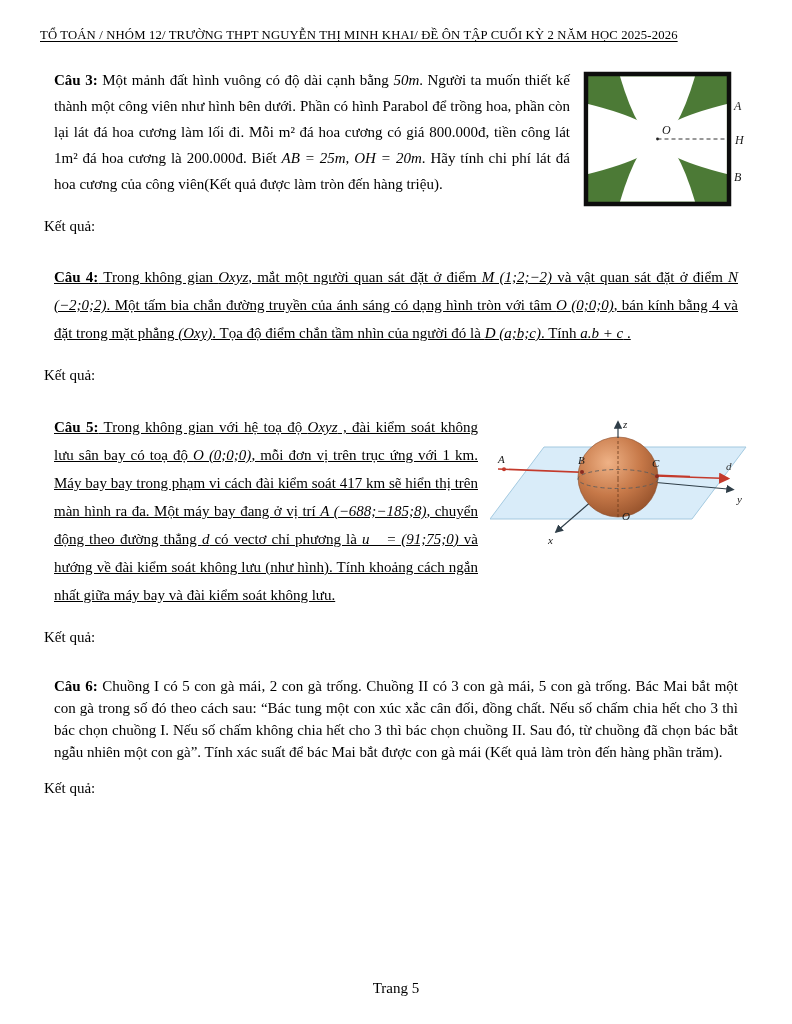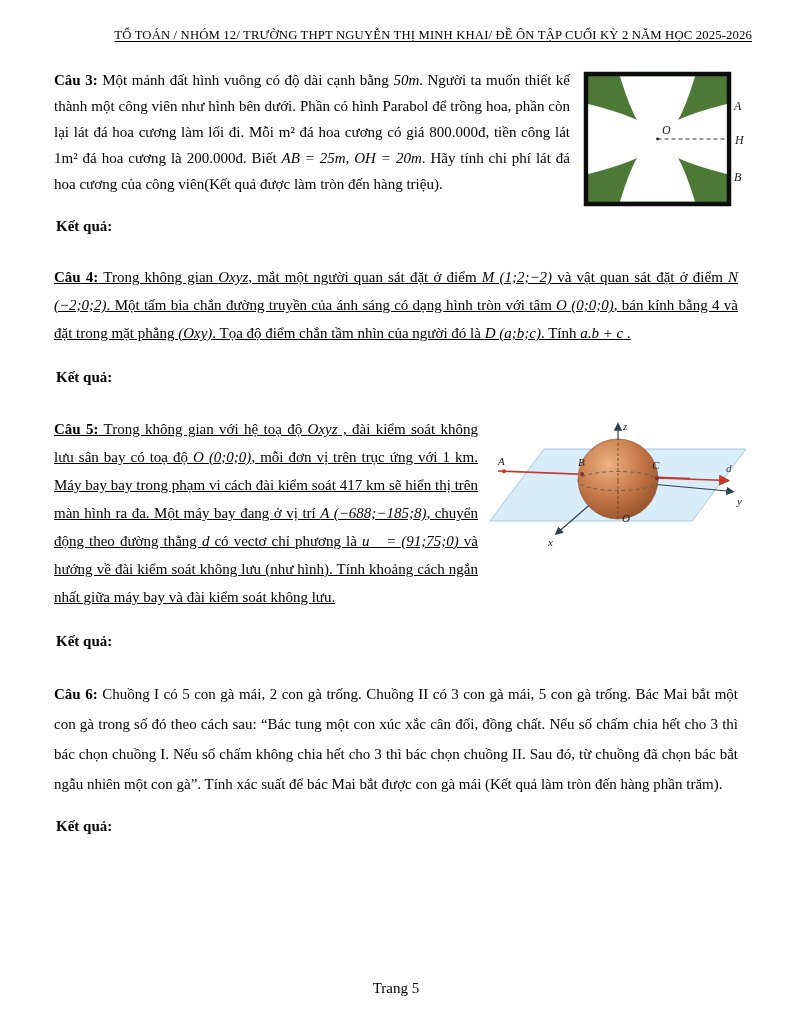--- a/index.html
+++ b/index.html
@@ -8,34 +8,34 @@
     width: 792px; height: 1024px;
     background: #ffffff;
     font-family: "Liberation Serif", serif;
     color: #000;
     position: relative;
     overflow: hidden;
   }
   .page { position: relative; width: 792px; height: 1024px; }
   .header {
     margin: 28px 40px 0 40px;
-    text-align: right;
+    text-align: left;
     font-size: 12.7px;
     letter-spacing: 0.15px;
   }
   .header .htext { text-decoration: underline; text-underline-offset: 2px; }
   .content { margin: 0 40px; }
   section.q { margin-top: 24px; }
   .qp { margin: 14px; text-align: justify; font-size: 15px; }
   .lh26 { line-height: 26px; }
   .lh28 { line-height: 28px; text-decoration: underline; }
-  .lh22 { line-height: 30px; }
+  .lh22 { line-height: 22px; }
   .qlabel { font-weight: 700; }
   .math { font-style: italic; }
-  .result { margin: 16px; font-weight: 700; font-size: 15px; clear: both; }
+  .result { margin: 4px; font-weight: 400; font-size: 15px; clear: both; }
   .lh26 + .result, .r26 { line-height: 26px; }
   .r28 { line-height: 28px; }
   .r22 { line-height: 22px; }
   figure { margin: 0; padding: 0; }
   figure.fig { float: right; }
   figure.fig3 { margin: 2px 0 0 12px; width: 170px; }
   figure.fig5 { margin: 4px 0 0 12px; width: 262px; }
   .footer {
     position: absolute; left: 0; top: 952px; width: 100%;
     text-align: center; font-size: 15px;

